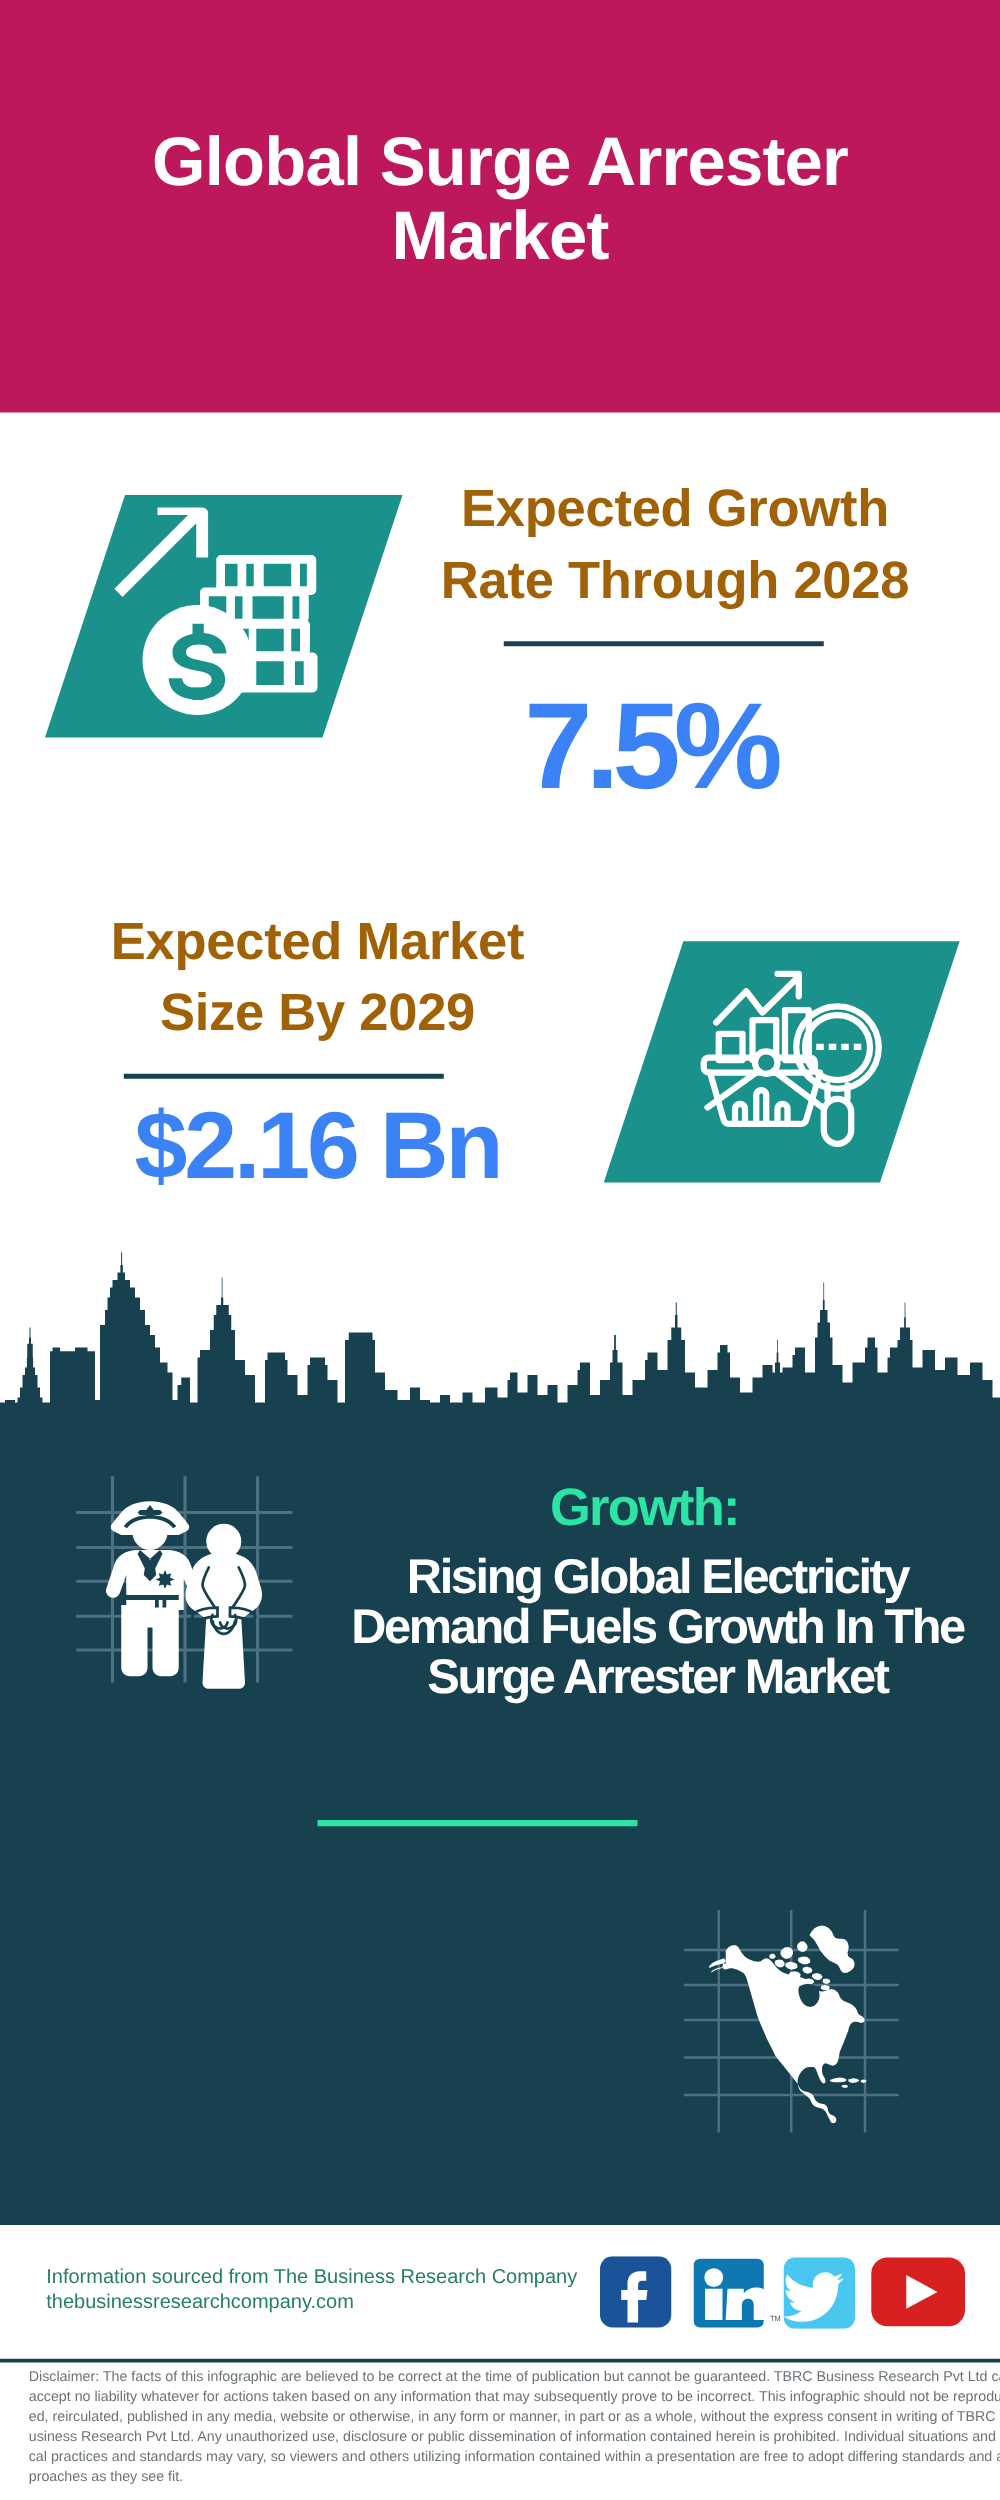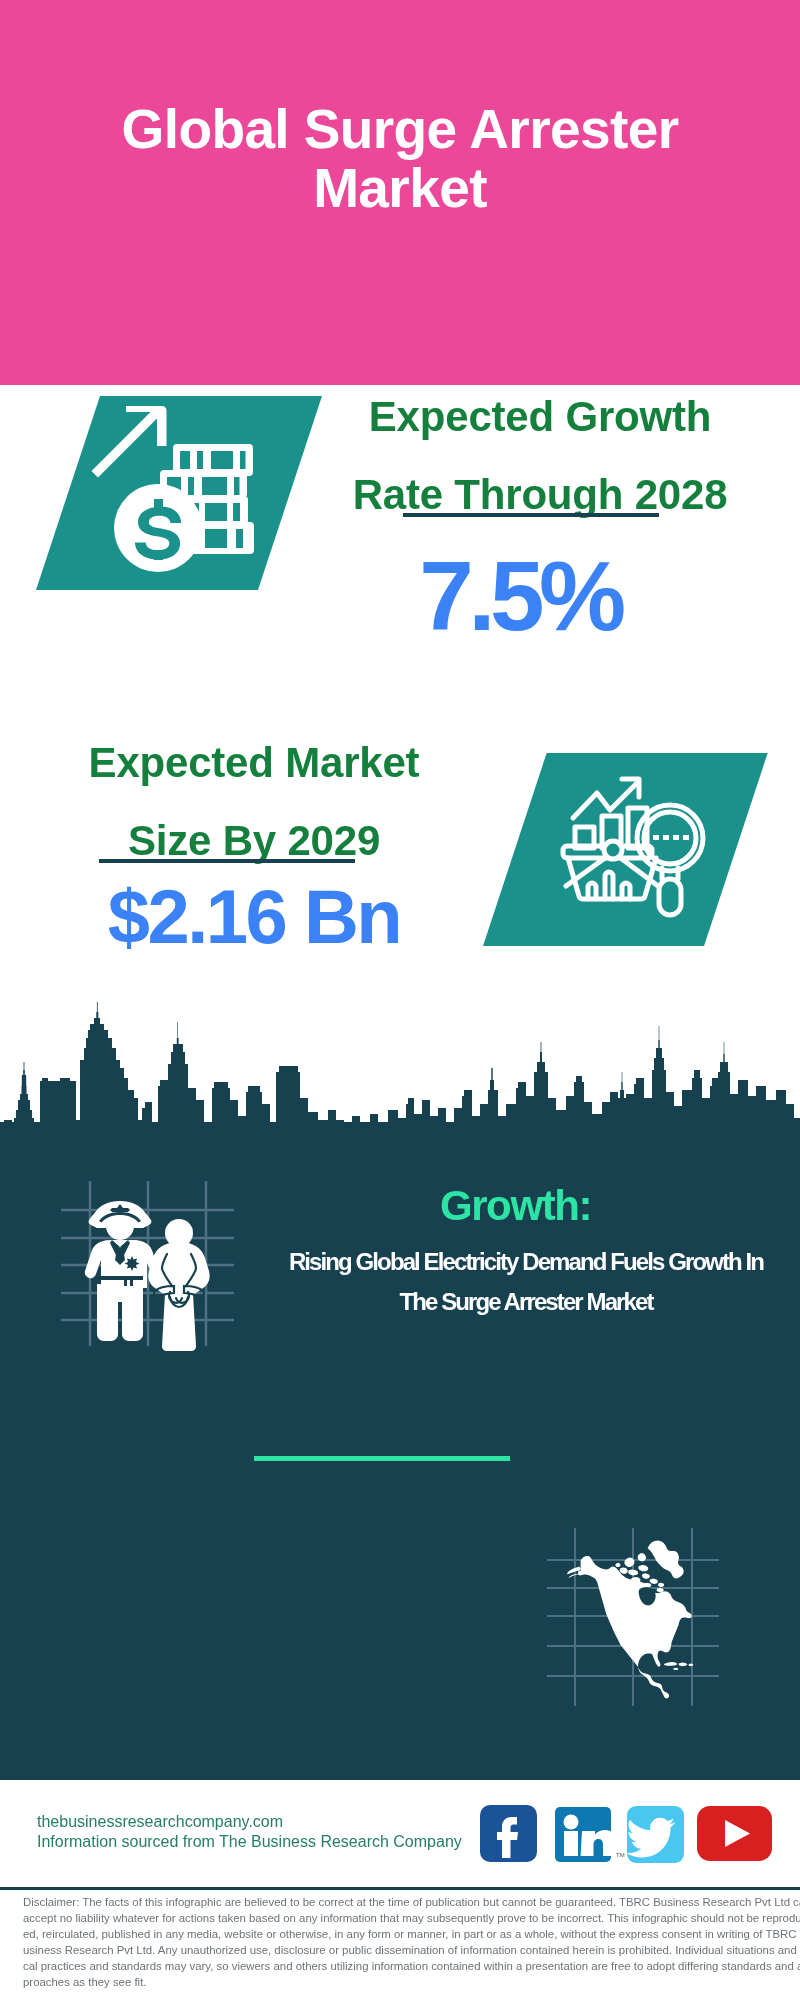--- a/index.html
+++ b/index.html
@@ -2,41 +2,41 @@
 <html><head>
 <meta charset="utf-8">
 <title>Global Surge Arrester Market</title>
 <style>
   * { margin:0; padding:0; box-sizing:border-box; }
   html,body { width:800px; height:2000px; }
   body { font-family:"Liberation Sans", sans-serif; background:#ffffff; overflow:hidden; }
   .page { position:relative; width:800px; height:2000px; background:#fff; overflow:hidden; }
 
   
-  .header { position:absolute; left:0; top:0; width:800px; height:385px; background:#ec4899; }
+  .header { position:absolute; left:0; top:0; width:800px; height:330px; background:#be185d; }
   .header-title { position:absolute; left:100px; top:100px; width:600px; text-align:center;
       color:#ffffff; font-size:55px; font-weight:bold; line-height:59px; letter-spacing:-0.6px; }
 
   
   .para { position:absolute; }
   .para .shape { position:absolute; inset:0; background:#1b918b;
                  transform:skewX(-18.26deg); transform-origin:bottom left; }
   .icon-svg { position:absolute; }
 
   
   .stat { position:absolute; }
-  .stat .lbl { color:#15803d; font-size:42px; font-weight:bold; line-height:78px; letter-spacing:-0.2px; }
+  .stat .lbl { color:#a16207; font-size:42px; font-weight:bold; line-height:57px; letter-spacing:-0.2px; }
   .stat .div { height:4px; background:#17414f; }
   .stat .val { color:#3b82f6; font-size:98px; font-weight:bold; letter-spacing:-5.5px; line-height:98px; }
 
   .darkbody { position:absolute; left:0; top:1135px; width:800px; height:660px; background:#17414f; }
   .skyline { position:absolute; left:0; top:1000px; }
   .driver { position:absolute; left:276px; top:1185px; width:500px; text-align:center; }
   .driver .dh { color:#2ce4a4; font-size:42px; font-weight:bold; line-height:42px; letter-spacing:-1.4px; margin-left:-21px; }
-  .driver .dt { color:#ffffff; font-size:24px; font-weight:bold; line-height:40px; letter-spacing:-1.9px; margin-top:15px; }
+  .driver .dt { color:#ffffff; font-size:39px; font-weight:bold; line-height:40px; letter-spacing:-1.9px; margin-top:15px; }
   .greenline { position:absolute; left:254px; top:1456px; width:256px; height:5px; background:#2ce4a4; }
   .region { position:absolute; left:89px; top:1543px; width:410px; text-align:center; }
   .region .rn { color:#2ce4a4; font-size:42px; font-weight:bold; line-height:42px; letter-spacing:-0.25px; margin-left:11px; }
   .region .rt { color:#ffffff; font-size:44px; font-weight:normal; line-height:50px; margin-top:4px; letter-spacing:0.55px; }
   
   .footer { position:absolute; left:0; top:1780px; width:800px; height:220px; background:#ffffff; }
   .src { position:absolute; left:37px; top:32px; color:#26805f; font-size:16px; line-height:20px; }
   .social { position:absolute; top:25px; }
   .disc-line { position:absolute; left:0; top:107px; width:800px; height:3px; background:#17414f; }
   .disc { position:absolute; left:23px; top:114px; width:790px; color:#6b7378; font-size:11.4px;
@@ -178,22 +178,22 @@
     <g stroke="#4d7182" stroke-width="2">
       <path d="M575 1528 V1706 M633 1528 V1706 M692 1528 V1706"></path>
       <path d="M547 1560 H719 M547 1588 H719 M547 1616 H719 M547 1646 H719 M547 1676 H719"></path>
     </g>
     <path fill="#ffffff" d="M580.6 1560.4 L583.0 1557.5 L585.9 1556.1 L588.7 1556.1 L590.6 1557.5 L592.0 1559.9 L593.5 1562.3 L595.4 1564.7 L597.7 1566.5 L600.6 1568.0 L603.4 1568.9 L606.3 1569.4 L608.6 1568.9 L610.5 1567.5 L612.5 1566.5 L614.8 1567.0 L617.2 1568.9 L619.1 1571.3 L621.0 1573.7 L623.4 1576.0 L626.2 1578.0 L629.1 1578.9 L631.9 1579.8 L634.8 1580.8 L637.6 1581.3 L640.5 1581.8 L643.3 1582.7 L645.7 1584.1 L647.6 1586.0 L649.0 1588.4 L650.5 1590.3 L652.4 1591.7 L654.7 1592.7 L657.6 1593.2 L660.4 1592.7 L662.8 1591.7 L665.2 1591.2 L667.5 1591.7 L669.5 1593.2 L670.9 1595.0 L671.8 1597.4 L673.2 1599.3 L675.1 1600.8 L677.5 1601.7 L679.9 1602.7 L682.3 1604.1 L684.2 1606.0 L685.6 1608.3 L686.5 1610.7 L688.0 1612.2 L689.9 1613.1 L691.3 1614.5 L691.8 1616.4 L690.8 1617.8 L688.9 1618.3 L687.0 1617.8 L685.1 1617.4 L683.2 1617.4 L681.3 1618.3 L679.9 1620.2 L679.0 1622.6 L678.5 1625.0 L677.5 1627.3 L676.6 1629.7 L675.6 1632.1 L674.7 1634.5 L673.7 1636.8 L672.8 1639.2 L671.8 1641.6 L671.4 1644.0 L670.9 1646.3 L670.4 1648.7 L669.5 1650.6 L668.0 1652.0 L666.1 1652.5 L664.2 1652.0 L662.3 1651.1 L660.4 1650.6 L659.0 1651.1 L658.0 1652.5 L657.6 1654.4 L657.6 1656.8 L658.0 1659.2 L659.0 1661.1 L660.0 1663.0 L660.4 1664.9 L660.0 1666.3 L658.5 1666.8 L657.1 1665.3 L655.7 1663.0 L654.7 1660.6 L653.8 1658.2 L652.8 1655.8 L651.9 1654.0 L650.0 1653.5 L647.6 1653.5 L645.2 1654.0 L642.9 1655.4 L641.0 1657.3 L639.5 1659.7 L638.6 1662.0 L638.1 1664.4 L638.1 1666.8 L638.6 1669.2 L639.5 1671.5 L641.0 1673.4 L642.9 1674.8 L644.8 1676.3 L646.6 1677.7 L648.1 1679.6 L649.0 1681.5 L650.0 1683.4 L651.4 1684.8 L653.3 1685.8 L655.2 1686.2 L657.1 1686.7 L659.0 1687.7 L660.4 1689.1 L661.4 1691.0 L662.3 1692.9 L663.3 1694.8 L664.2 1696.7 L665.2 1698.1 L666.6 1698.6 L668.0 1698.1 L669.0 1696.7 L669.0 1694.8 L668.0 1693.4 L666.6 1692.4 L665.2 1692.0 L663.8 1691.0 L662.8 1689.6 L662.3 1687.7 L661.9 1685.8 L660.9 1684.3 L659.5 1683.4 L657.6 1682.9 L655.7 1682.5 L653.8 1681.5 L652.4 1680.1 L651.4 1678.2 L650.5 1676.3 L649.0 1674.8 L647.1 1673.9 L645.2 1673.4 L643.3 1673.0 L641.4 1672.0 L640.0 1670.6 L639.0 1668.7 L637.6 1666.3 L635.7 1663.9 L633.8 1661.5 L631.9 1659.2 L630.0 1656.8 L628.1 1654.4 L626.2 1652.0 L624.3 1649.7 L622.4 1647.3 L620.5 1644.9 L619.1 1642.1 L617.7 1639.2 L616.2 1636.4 L614.8 1633.5 L613.4 1630.7 L612.0 1627.3 L610.5 1624.0 L609.1 1620.7 L607.7 1617.4 L606.3 1614.0 L605.3 1610.7 L604.4 1607.4 L603.4 1604.1 L602.5 1600.8 L601.5 1597.4 L600.6 1594.1 L599.6 1590.8 L598.7 1587.5 L597.7 1584.1 L596.8 1581.3 L595.4 1578.9 L593.5 1577.5 L591.5 1576.5 L589.6 1575.6 L587.8 1575.1 L585.9 1574.6 L584.0 1574.6 L582.0 1575.1 L580.1 1575.6 L578.7 1575.1 L577.8 1573.7 L578.2 1571.8 L579.7 1569.9 L580.6 1568.0 L580.6 1565.6 L580.6 1563.2 Z M579.4 1566.5 L576.4 1567.5 L573.5 1568.5 L570.6 1569.9 L568.3 1571.8 L566.9 1573.7 L567.8 1574.2 L570.2 1573.2 L573.0 1572.2 L575.9 1571.3 L578.7 1570.8 L581.1 1570.8 L583.0 1571.3 L584.0 1572.7 L583.0 1573.7 L580.6 1573.7 L577.8 1573.7 L574.9 1574.2 L572.1 1575.1 L569.7 1576.5 L568.3 1578.0 L569.7 1577.5 L572.5 1576.0 L575.4 1575.1 L578.2 1574.2 L580.1 1573.2 L581.1 1571.8 L580.6 1569.9 L580.1 1568.0 Z M647.6 1548.0 L649.5 1544.7 L651.9 1542.3 L654.7 1540.9 L657.6 1540.4 L660.4 1540.9 L662.8 1542.3 L664.7 1544.2 L666.1 1546.6 L667.1 1549.0 L668.5 1550.4 L670.9 1550.9 L673.2 1550.9 L675.6 1551.3 L677.5 1552.8 L678.5 1555.2 L679.0 1557.5 L678.5 1559.9 L678.0 1562.3 L678.5 1564.7 L679.9 1566.1 L681.8 1567.0 L683.2 1568.9 L683.7 1571.3 L683.2 1573.7 L681.8 1575.6 L679.9 1577.0 L678.0 1578.0 L676.1 1578.4 L674.2 1578.0 L672.8 1576.5 L671.8 1574.6 L670.9 1572.7 L669.5 1571.3 L667.5 1570.3 L665.6 1569.4 L663.8 1568.5 L661.9 1567.0 L660.0 1565.1 L658.0 1562.8 L656.1 1560.4 L654.7 1557.5 L653.3 1555.2 L651.9 1552.8 L650.5 1550.9 L649.0 1549.5 Z M624.8 1560.4 L627.6 1558.0 L630.5 1557.5 L632.9 1558.5 L634.3 1560.8 L634.3 1563.2 L632.9 1565.6 L630.5 1567.0 L628.1 1567.0 L625.8 1565.6 L624.3 1563.2 Z M638.1 1555.2 L640.5 1553.2 L643.3 1553.2 L645.2 1555.2 L646.2 1557.5 L645.2 1559.9 L643.3 1561.3 L641.0 1561.3 L638.6 1559.9 L637.6 1557.5 Z M620.0 1568.5 L622.9 1567.5 L625.8 1568.0 L627.6 1569.9 L627.6 1572.2 L625.8 1573.7 L622.9 1573.7 L620.5 1572.2 L619.6 1570.3 Z M628.6 1570.3 L631.9 1569.4 L635.2 1569.9 L637.6 1571.3 L638.1 1573.7 L636.2 1575.1 L632.9 1575.6 L630.0 1574.6 L628.1 1572.7 Z M639.0 1566.1 L642.4 1565.1 L645.7 1565.6 L648.1 1567.5 L648.1 1569.9 L645.7 1571.3 L642.4 1571.3 L639.5 1569.9 L638.1 1568.0 Z M631.9 1578.0 L635.2 1577.0 L638.6 1577.5 L640.5 1579.4 L640.0 1581.8 L637.6 1582.7 L634.3 1582.7 L631.9 1581.3 L631.0 1579.4 Z M642.4 1574.2 L645.2 1573.2 L648.5 1574.2 L650.0 1576.0 L649.0 1578.0 L646.2 1578.9 L643.3 1578.0 L641.9 1576.0 Z M650.0 1579.4 L653.3 1578.4 L656.6 1579.4 L658.0 1581.3 L657.1 1583.2 L654.2 1584.1 L651.4 1583.2 L649.5 1581.3 Z M615.8 1563.7 L618.1 1562.8 L620.0 1563.7 L620.5 1565.6 L619.1 1567.0 L616.7 1567.0 L615.3 1565.6 Z M644.3 1583.2 L647.6 1582.7 L650.5 1583.7 L651.4 1585.5 L650.0 1587.0 L647.1 1587.5 L644.8 1586.5 L643.3 1584.6 Z M658.5 1583.2 L661.4 1582.7 L663.8 1583.7 L664.2 1585.5 L662.3 1587.0 L660.0 1587.0 L658.0 1585.5 Z M657.1 1588.4 L660.4 1587.9 L663.3 1588.9 L663.8 1590.8 L661.9 1592.2 L659.0 1592.2 L656.6 1590.8 Z M663.8 1663.9 L668.0 1662.5 L672.3 1662.0 L675.6 1662.5 L677.5 1663.9 L675.6 1665.3 L671.8 1665.8 L667.5 1665.8 L664.7 1665.3 Z M678.5 1663.5 L682.3 1662.5 L685.6 1663.0 L687.5 1664.4 L685.6 1665.8 L681.8 1666.3 L679.0 1665.3 Z M688.9 1663.9 L691.3 1663.5 L693.2 1664.4 L692.7 1665.8 L690.4 1666.3 L688.5 1665.3 Z M673.7 1668.2 L676.6 1667.7 L678.5 1668.7 L677.5 1670.1 L674.7 1670.1 L673.2 1669.2 Z"></path>
     <path fill="#17414f" d="M639.5 1588.9 L642.9 1587.5 L646.6 1587.0 L650.5 1587.9 L653.3 1589.8 L655.2 1592.7 L655.7 1596.0 L655.2 1599.3 L653.8 1602.2 L651.4 1604.5 L648.5 1605.5 L645.7 1605.0 L643.3 1603.6 L641.4 1601.2 L640.0 1598.4 L639.0 1595.0 L638.6 1591.7 Z M624.3 1650.2 L626.2 1653.0 L628.1 1655.8 L630.0 1658.7 L631.5 1661.5 L632.4 1663.9 L631.5 1664.4 L629.5 1662.0 L627.6 1659.2 L625.8 1656.3 L623.9 1653.5 L622.9 1651.1 Z"></path>
   </svg>
 
   <div class="footer">
     <div class="src">
+      <div>Information sourced from The Business Research Company</div>
       <div>thebusinessresearchcompany.com</div>
-      <div>Information sourced from The Business Research Company</div>
     </div>
     <svg class="social" style="left:480px" width="292" height="58" viewBox="0 0 292 58">
       <g>
         <rect x="0" y="0" width="57" height="57" rx="10" fill="#1b5398"></rect>
         <path fill="#ffffff" d="M37 12 h-5.5 c-5.5 0-9.5 4-9.5 9.5 v5.5 h-5 v8 h5 v18 h8.5 v-18 h6.5 l1-8 h-7.5 v-4.5 c0-1.8 1.2-3 3-3 h3.5 z"></path>
       </g>
       <g>
         <rect x="75" y="2" width="56" height="55" rx="5" fill="#0e78b2"></rect>
         <circle cx="91" cy="17" r="7.5" fill="#fff"></circle>
         <rect x="84" y="26" width="14" height="25" fill="#fff"></rect>

